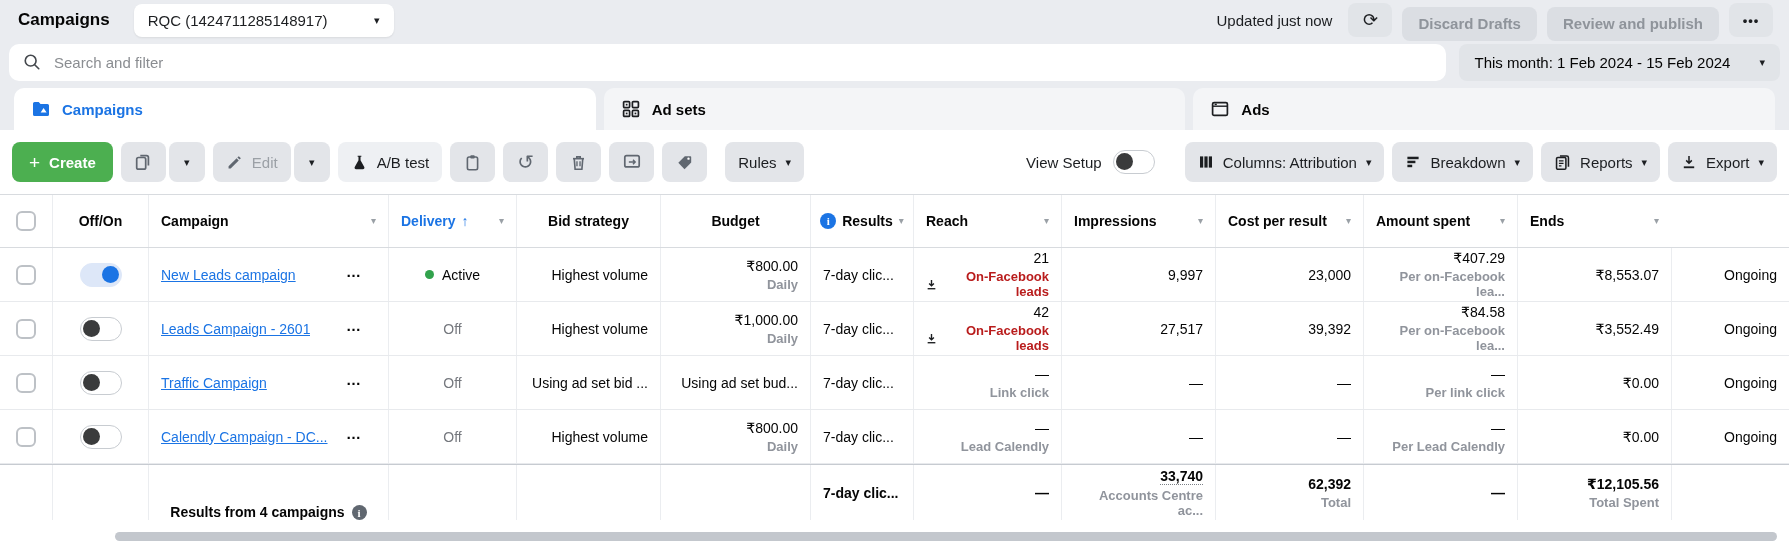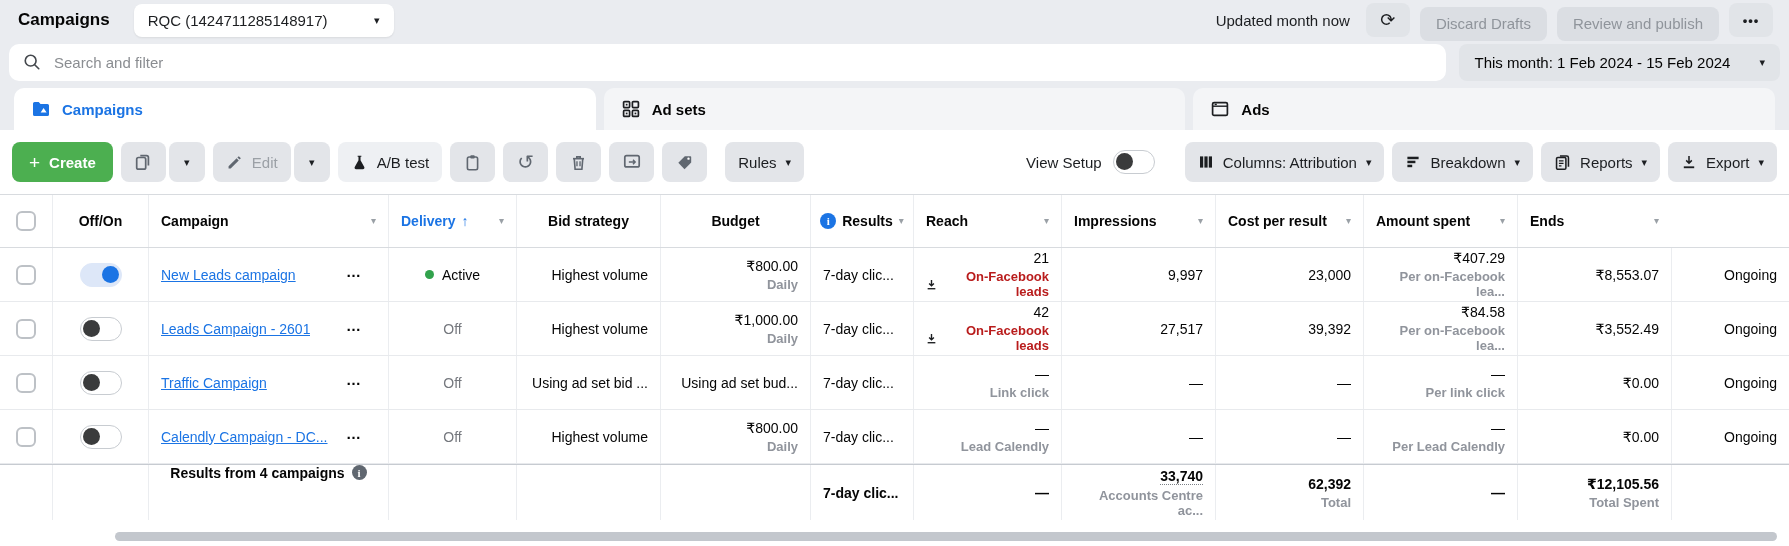--- a/index.html
+++ b/index.html
@@ -13,21 +13,21 @@
   
   .topbar { height: 40px; display: flex; align-items: center; justify-content: space-between; padding: 0 16px 0 18px; }
   .topbar-left { display: flex; align-items: center; gap: 24px; }
   .page-title { font-size: 17px; font-weight: 700; color: #050505; }
   .account-pill { width: 260px; height: 33px; background: #fff; border-radius: 8px; display: flex; align-items: center; justify-content: space-between; padding: 0 14px; font-size: 15px; cursor: pointer; box-shadow: 0 1px 2px rgba(0,0,0,.08); }
   .caret { font-size: 11px; color: #1c1e21; line-height: 1; }
   .topbar-right { display: flex; align-items: center; gap: 10px; }
   .updated { font-size: 15px; color: #1c1e21; margin-right: 6px; }
   .tb-btn { border: none; height: 34px; border-radius: 8px; font-family: inherit; font-size: 15px; cursor: pointer; display: flex; align-items: center; justify-content: center; }
   .tb-icon-btn { width: 44px; background: #e1e4e8; color: #1c1e21; font-size: 18px; }
-  .tb-disabled { background: #dbdee3; color: #8f949b; font-weight: 400; padding: 0 16px; margin-top: 7px; }
+  .tb-disabled { background: #dbdee3; color: #8f949b; font-weight: 700; padding: 0 16px; margin-top: 7px; }
   .more-dots { font-size: 13px; letter-spacing: 1px; font-weight: 700; }
 
   
   .search-row { height: 44px; display: flex; align-items: center; padding: 0 9px; gap: 13px; }
   .search-bar { flex: 1; height: 37px; background: #fff; border-radius: 10px; display: flex; align-items: center; padding: 0 14px; gap: 13px; cursor: text; }
   .search-placeholder { color: #8a8d91; font-size: 15px; }
   .date-btn { height: 37px; background: #e1e4e8; border-radius: 8px; display: flex; align-items: center; gap: 29px; padding: 0 15px; font-size: 15px; color: #050505; cursor: pointer; }
 
   
   .tabs { display: flex; gap: 8px; padding: 4px 14px 0; height: 46px; }
@@ -82,42 +82,42 @@
   .delivery-cell.active .dot { display: block; }
   .num { align-items: flex-end; text-align: right; }
   .leftcell { align-items: flex-start; text-align: left; }
   .sub { font-size: 13px; color: #90949c; margin-top: 3px; font-weight: 700; }
   .results-sub { display: flex; align-items: center; gap: 5px; }
   .results-sub.link { color: #b91c1c; }
   .results-sub .leads-icon { display: none; line-height: 0; }
   .results-sub.link .leads-icon { display: inline-flex; }
 
   .tfoot { height: 56px; border-top: 1px solid #c7cbd1; font-size: 14px; font-weight: 700; color: #050505; }
-  .flabel { flex-direction: row !important; align-items: flex-start; gap: 7px; }
+  .flabel { flex-direction: row !important; align-items: flex-end; gap: 7px; }
   .dotted { border-bottom: 1px dotted #7c8187; }
   .info-badge { width: 16px; height: 16px; border-radius: 50%; background: #1b74e4; color: #fff; font-size: 11px; font-weight: 700; display: inline-flex; align-items: center; justify-content: center; flex: none; font-family: "Liberation Serif", serif; }
   .info-badge.gray { background: #606770; width: 15px; height: 15px; }
 
   .scroll-thumb { position: absolute; bottom: 5px; left: 115px; right: 12px; height: 9px; border-radius: 5px; background: #c3c7cd; cursor: grab; }
 
   svg { flex: none; }
 </style>
 </head>
 <body>
 
 <div class="topbar">
   <div class="topbar-left">
     <span class="page-title">Campaigns</span>
     <div class="account-pill">
       <span>RQC (1424711285148917)</span>
       <span class="caret">▾</span>
     </div>
   </div>
   <div class="topbar-right">
-    <span class="updated">Updated month now</span>
+    <span class="updated">Updated just now</span>
     <button class="tb-btn tb-icon-btn">
         <span>⟳</span>
       </button>
     <button class="tb-btn tb-disabled">Discard Drafts</button>
     <button class="tb-btn tb-disabled">Review and publish</button>
     <button class="tb-btn tb-icon-btn">
         <span class="more-dots">•••</span>
       </button>
   </div>
 </div>

